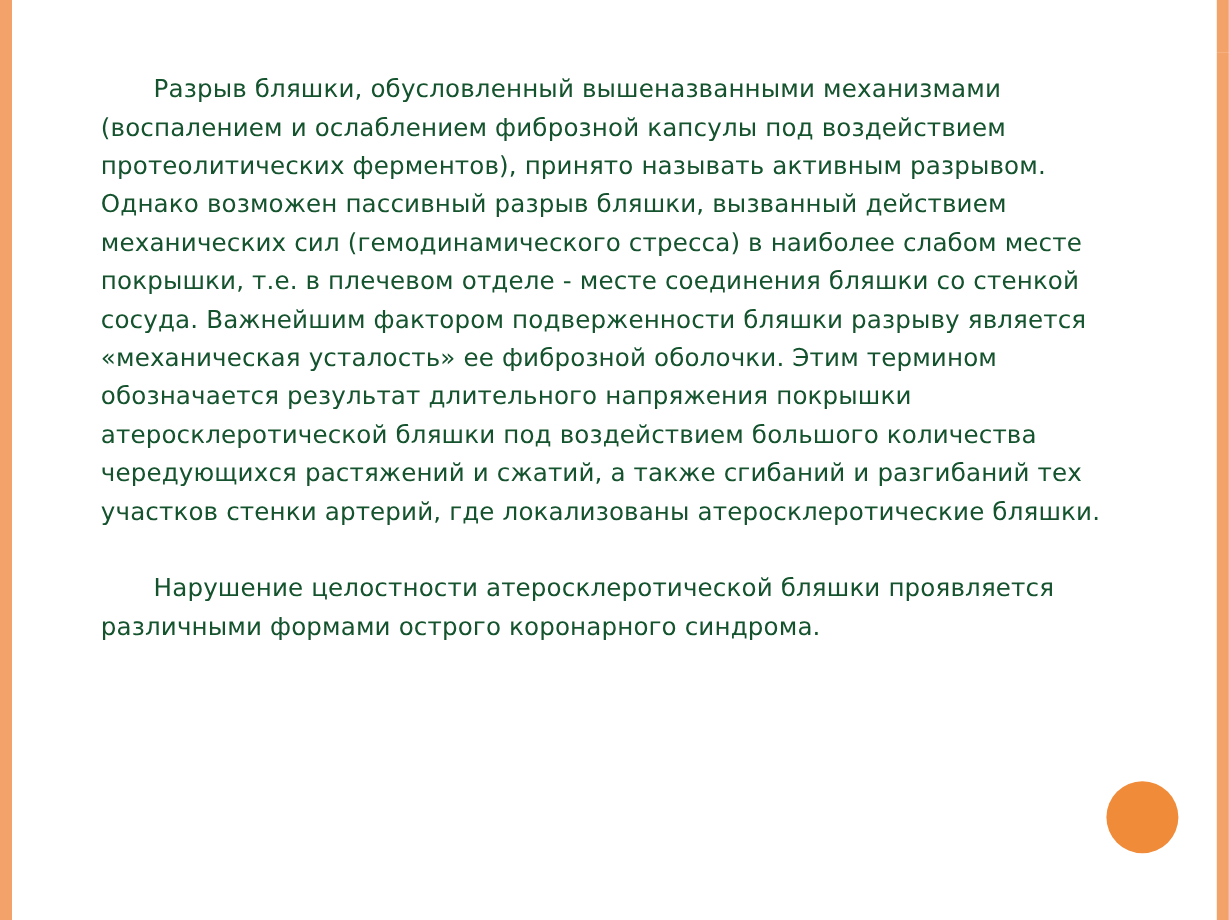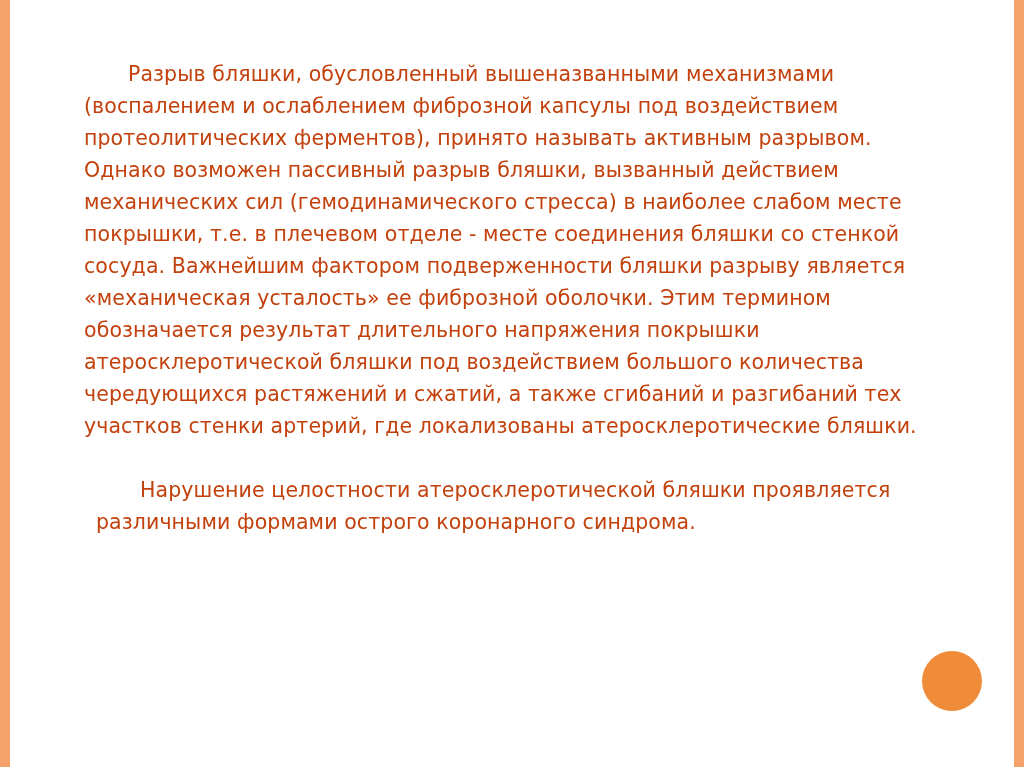--- a/index.html
+++ b/index.html
@@ -58,30 +58,29 @@
   }
   .content {
     position: absolute;
     left: 84px;
     top: 58px;
     width: 862px;
   }
   .body-text {
     font-size: 20.5px;
     line-height: 32px;
-    color: #c2410c;
+    color: #14532d;
     letter-spacing: 0.1px;
     text-align: left;
   }
   .para {
     margin: 0;
   }
   .para + .para {
     margin-top: 32px;
-    margin-left: 12px;
   }
   .indent {
     display: inline-block;
     width: 44px;
   }
 </style>
 </head>
 <body>
 
 <div class="slide">

